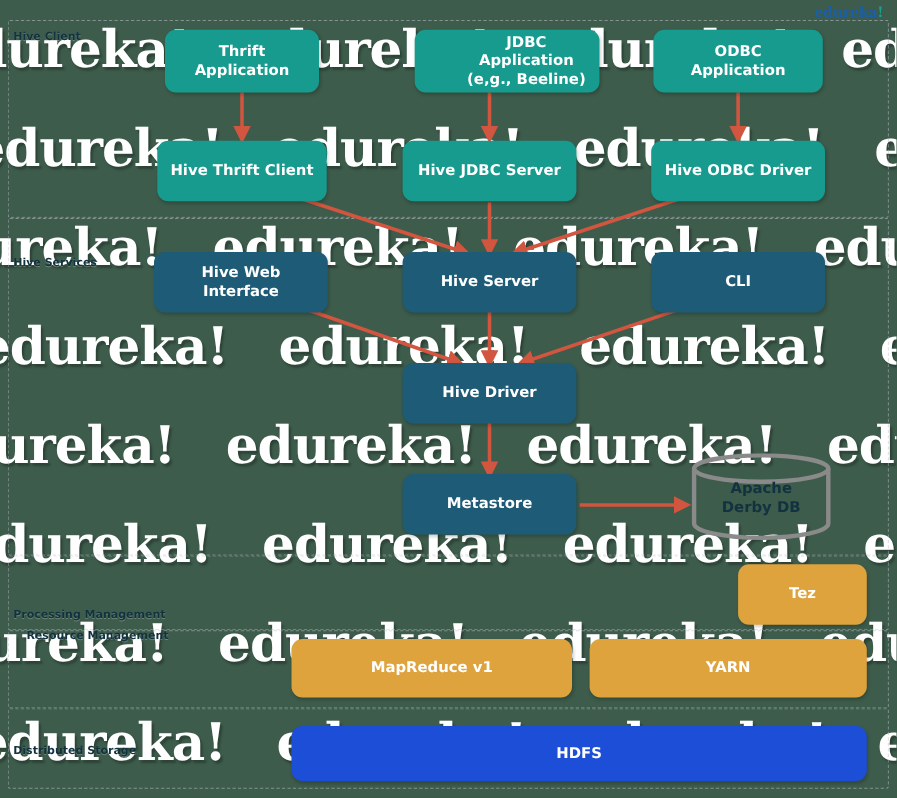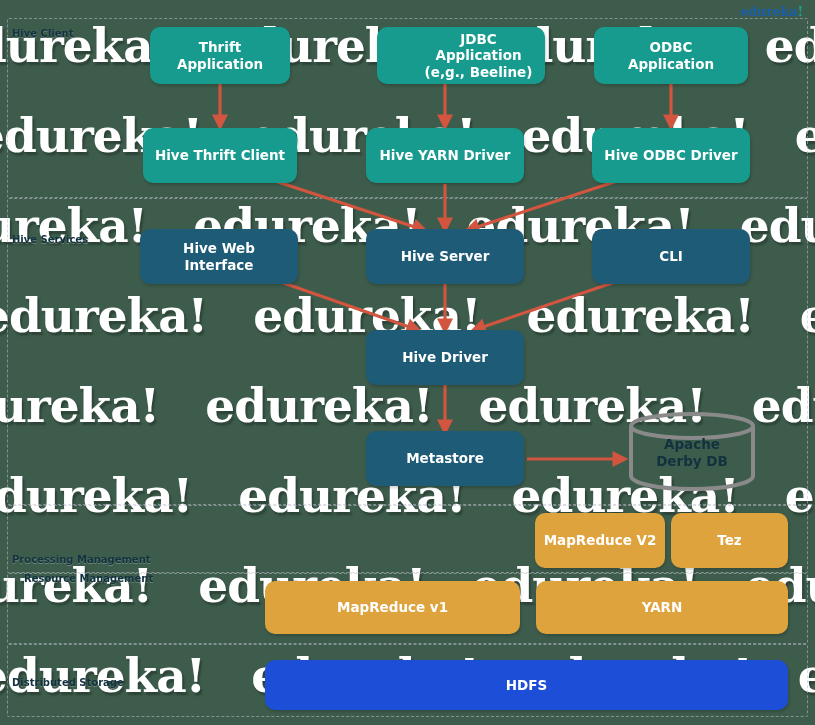--- a/index.html
+++ b/index.html
@@ -121,21 +121,21 @@
   </div>
   <div class="node teal" style="left:594px;top:27px;width:154px;height:57px;flex-direction:column;">
     <span>ODBC</span>
     <span>Application</span>
   </div>
 
   <div class="node teal" style="left:143px;top:128px;width:154px;height:55px;">
     <span>Hive Thrift Client</span>
   </div>
   <div class="node teal" style="left:366px;top:128px;width:158px;height:55px;">
-    <span>Hive YARN Driver</span>
+    <span>Hive JDBC Server</span>
   </div>
   <div class="node teal" style="left:592px;top:128px;width:158px;height:55px;">
     <span>Hive ODBC Driver</span>
   </div>
 
   <div class="node navy" style="left:140px;top:229px;width:158px;height:55px;flex-direction:column;">
     <span>Hive Web</span>
     <span>Interface</span>
   </div>
   <div class="node navy" style="left:366px;top:229px;width:158px;height:55px;">
@@ -157,23 +157,20 @@
     <svg width="140" height="82" viewBox="0 0 140 82">
       <ellipse cx="70" cy="14" rx="61" ry="12" fill="none" stroke="#8a8a8a" stroke-width="4"></ellipse>
       <path d="M9,14 L9,64 A61,13 0 0 0 131,64 L131,14" fill="none" stroke="#8a8a8a" stroke-width="4"></path>
     </svg>
     <div class="lbl">
       <span>Apache</span>
       <span>Derby DB</span>
     </div>
   </div>
 
-  <div class="node orange" style="left:535px;top:513px;width:130px;height:55px;">
-    <span>MapReduce V2</span>
-  </div>
   <div class="node orange" style="left:671px;top:513px;width:117px;height:55px;">
     <span>Tez</span>
   </div>
 
   <div class="node orange" style="left:265px;top:581px;width:255px;height:53px;">
     <span>MapReduce v1</span>
   </div>
   <div class="node orange" style="left:536px;top:581px;width:252px;height:53px;">
     <span>YARN</span>
   </div>

